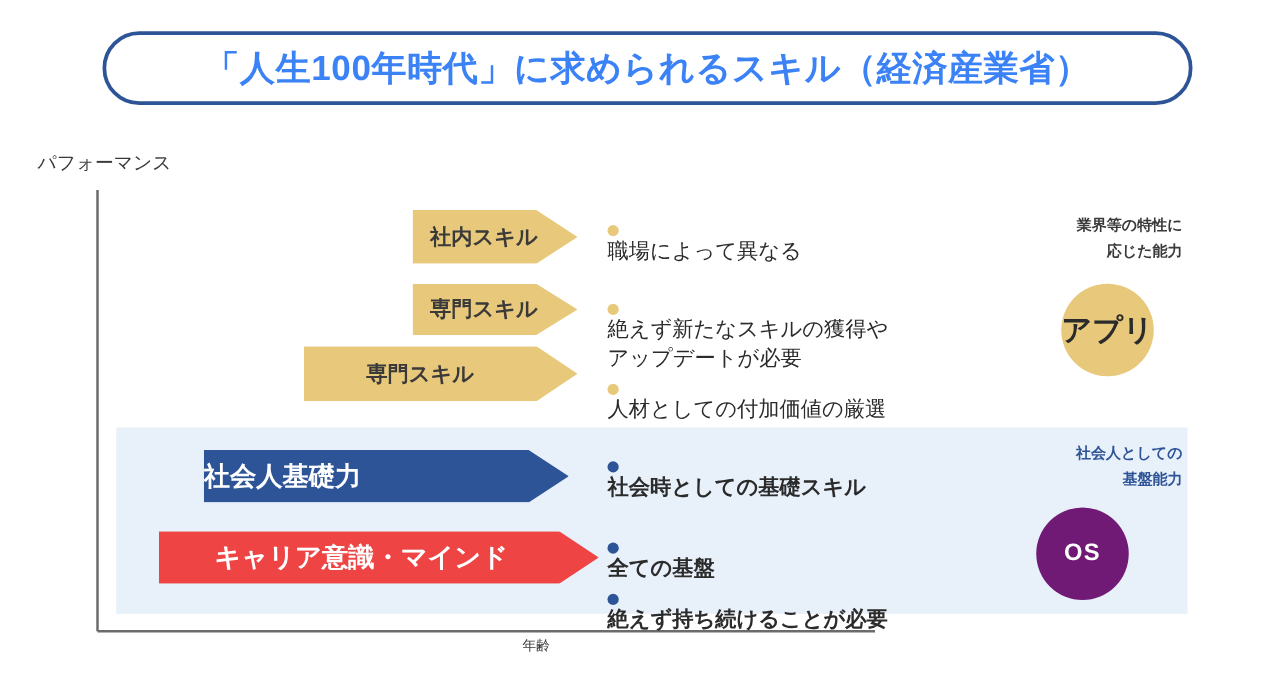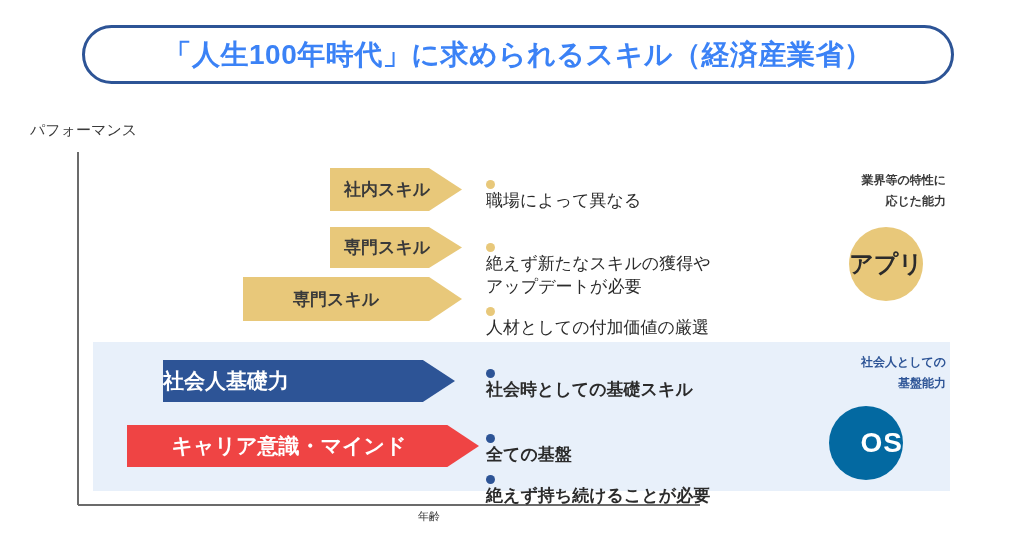--- a/index.html
+++ b/index.html
@@ -145,25 +145,24 @@
     justify-content: center;
     font-weight: bold;
   }
   #circle-apli {
     background: #e8c87a;
     color: #2b2b2b;
     font-size: 24px;
     margin-left: 20px;
   }
   #circle-os {
-    background: #0369a1;
+    background: #701a75;
     color: #ffffff;
-    font-size: 28px;
+    font-size: 19px;
     letter-spacing: 1px;
-    justify-content: flex-end;
   }
 </style>
 </head>
 <body>
 
 <div id="title-box">
   <span id="title-text">「人生100年時代」に求められるスキル（経済産業省）</span>
 </div>
 
 <div id="y-axis-label">パフォーマンス</div>

